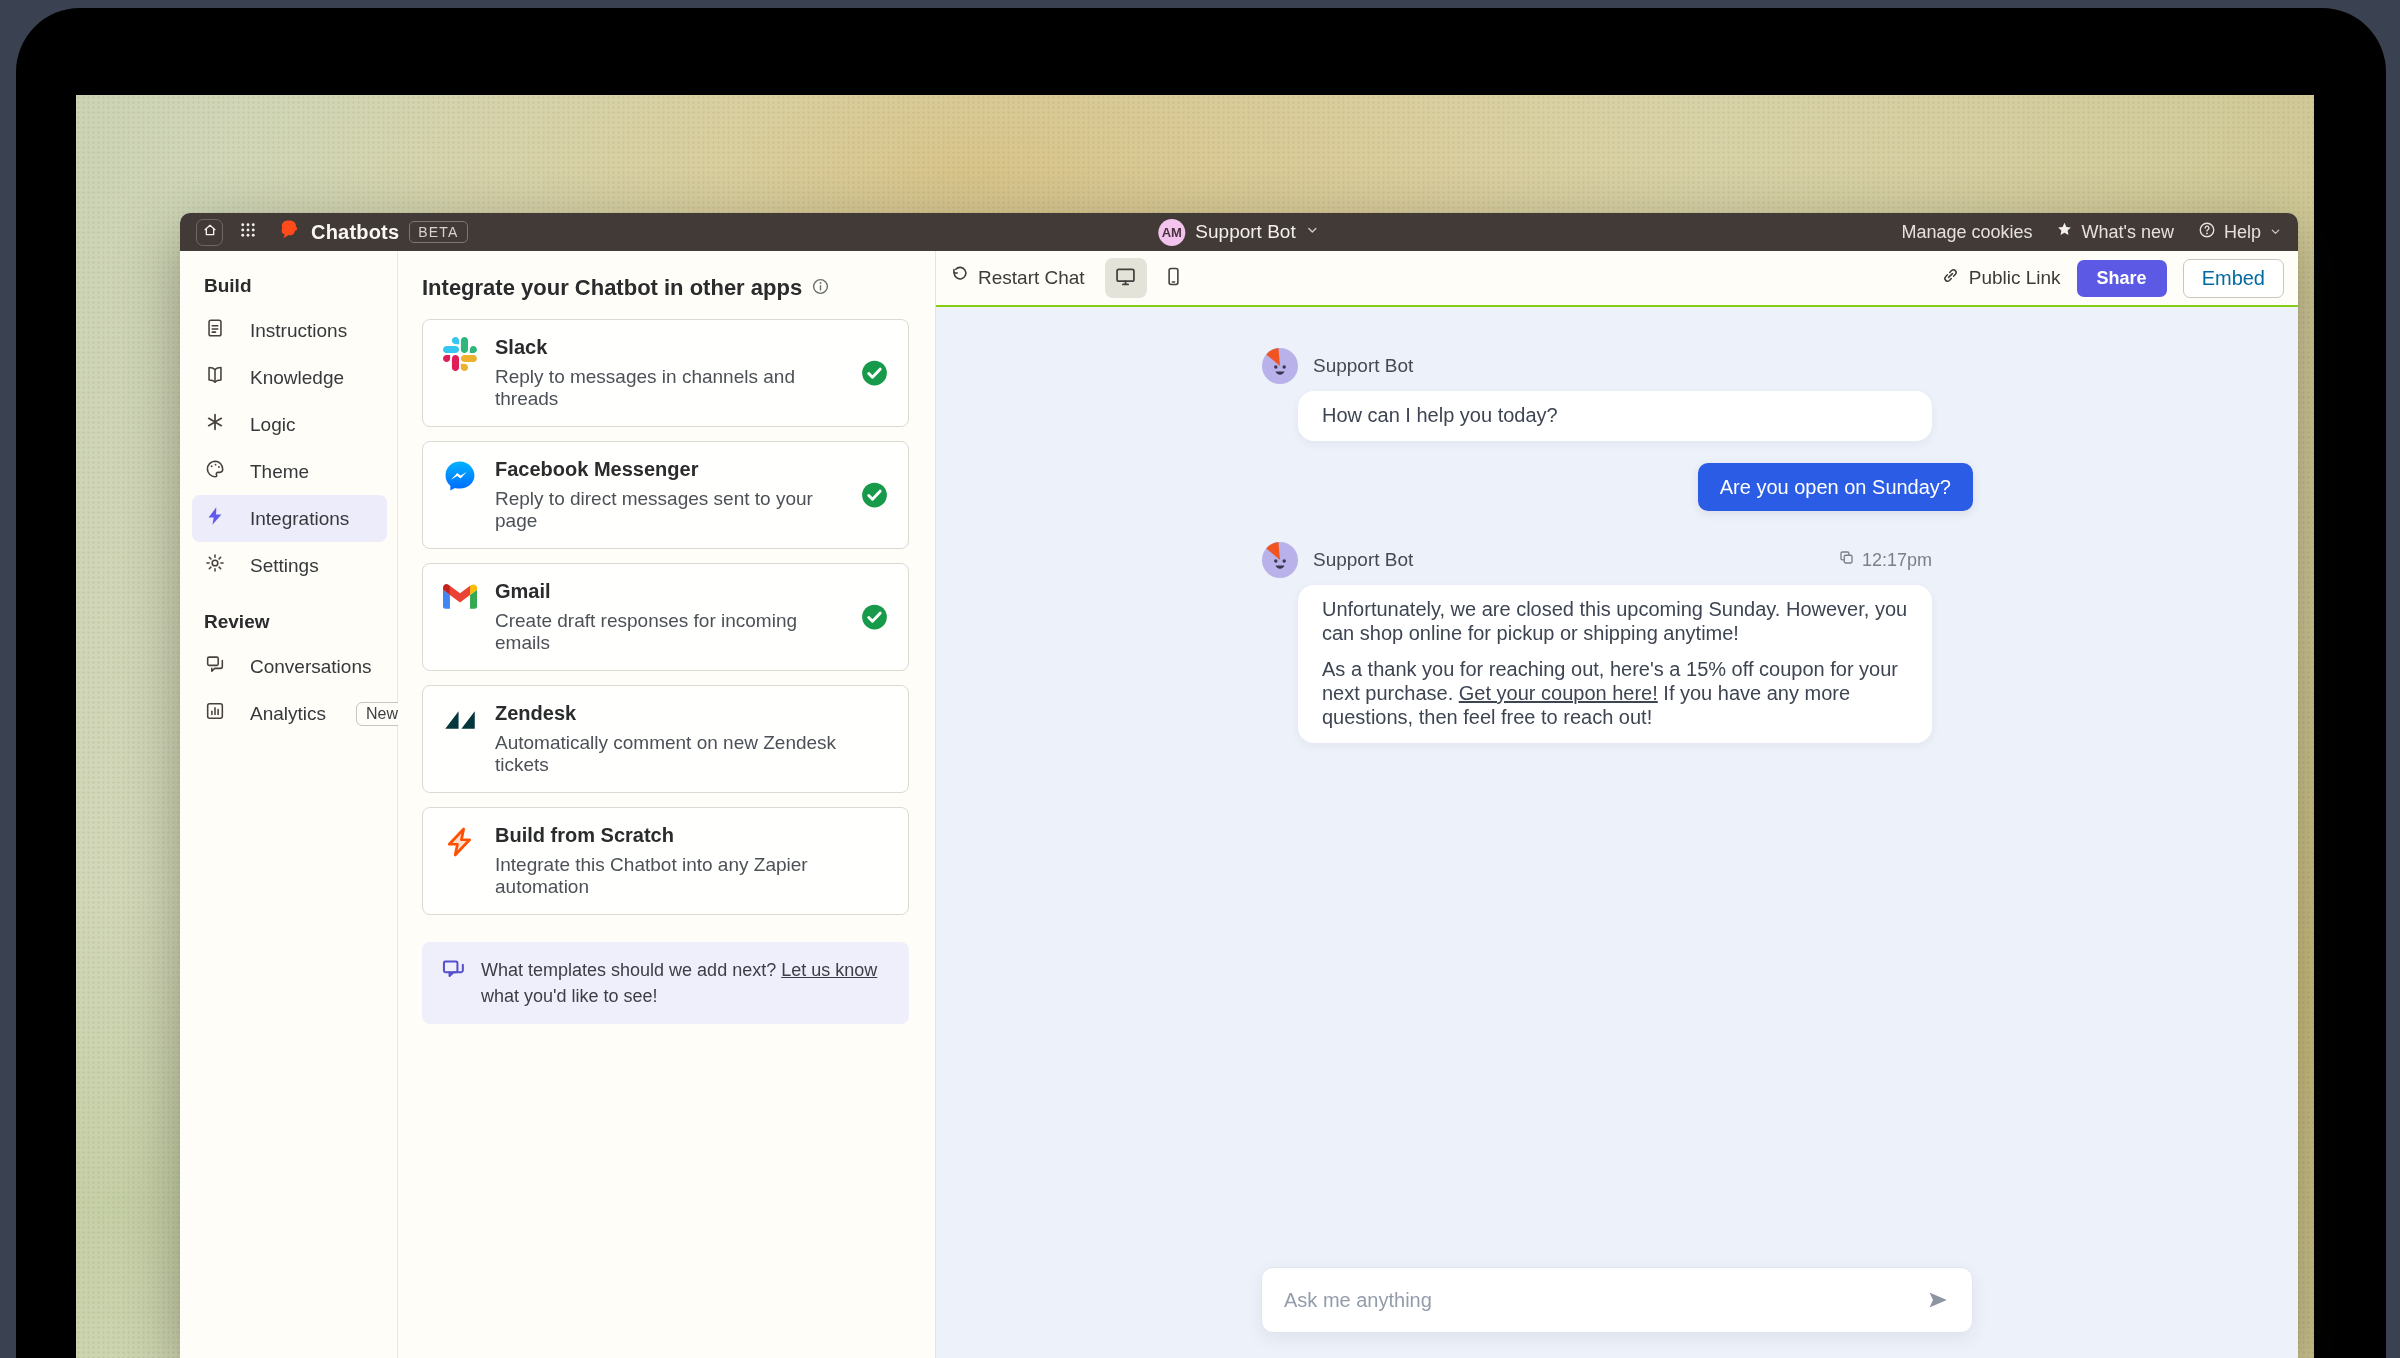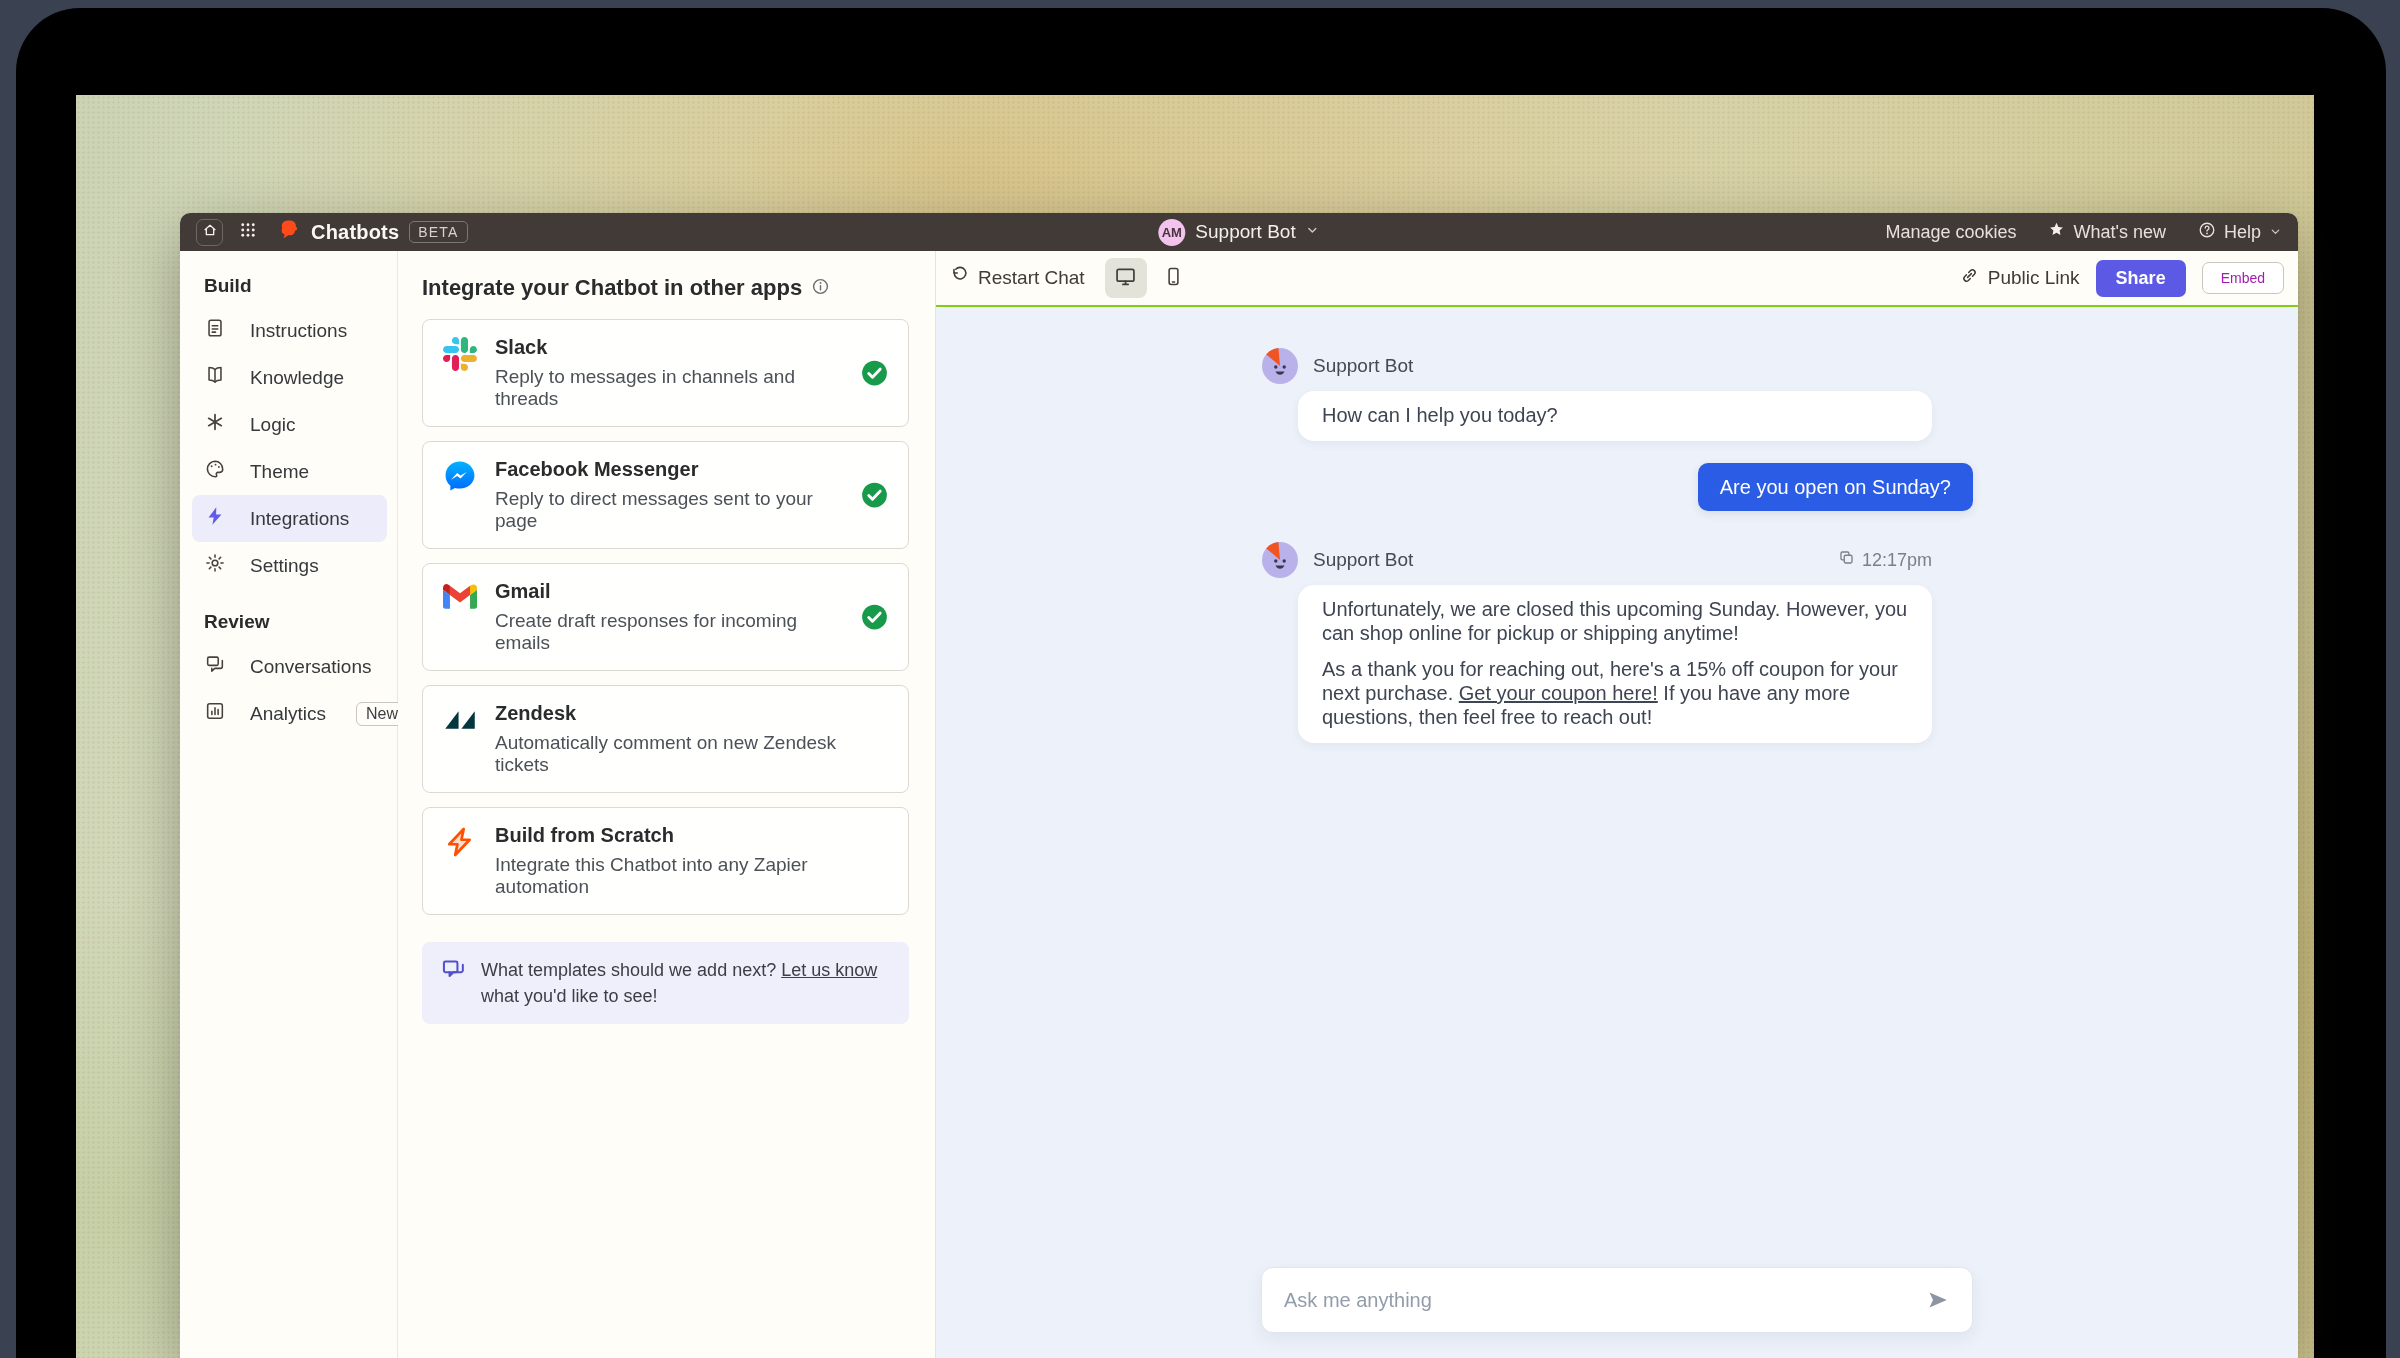--- a/index.html
+++ b/index.html
@@ -31,21 +31,21 @@
   .grid-btn { margin-left:16px; display:grid; place-items:center; cursor:pointer; }
   .brand { display:flex; align-items:center; margin-left:20px; gap:10px; }
   .product-name { font-size:20px; font-weight:bold; color:#faf7f4; letter-spacing:.2px; }
   .beta { border:1.5px solid #7e7770; color:#d9d3cd; font-size:14px; letter-spacing:1.2px;
           padding:2px 8px; border-radius:5px; }
   .topbar-center { position:absolute; left:50%; transform:translateX(-50%);
                    display:flex; align-items:center; gap:10px; cursor:pointer; }
   .am-avatar { width:27px; height:27px; border-radius:50%; background:#f2c3ec; color:#49323f;
                font-size:13px; font-weight:bold; display:grid; place-items:center; }
   .topbar-center .bot-name { font-size:19px; color:#f3efec; }
-  .topbar-right { margin-left:auto; display:flex; align-items:center; gap:32px;
+  .topbar-right { margin-left:auto; display:flex; align-items:center; gap:24px;
                   font-size:18px; color:#e6e1dc; }
   .tb-item { display:flex; align-items:center; gap:8px; cursor:pointer; }
 
   
   .app-body { flex:1; display:flex; min-height:0; }
 
   
   .sidebar { width:218px; flex:0 0 218px; background:#fffdf8; border-right:1px solid #ebe8e3;
              padding:24px 10px 0 12px; }
   .section-label { font-size:19px; font-weight:bold; color:#2a2b2c; margin:0 0 10px 12px; }
@@ -78,21 +78,21 @@
   .chat-header { height:56px; flex:0 0 56px; background:#fffdf8; border-bottom:2px solid #84cc16;
                  display:flex; align-items:center; padding:0 14px; }
   .restart { display:flex; align-items:center; gap:9px; font-size:19px; color:#3f3b38; cursor:pointer; }
   .device-toggle { display:flex; gap:6px; margin-left:20px; }
   .device-btn { width:42px; height:40px; border-radius:8px; display:grid; place-items:center; cursor:pointer; }
   .device-btn.selected { background:#e3e3d9; }
   .chat-header-right { margin-left:auto; display:flex; align-items:center; gap:16px; }
   .public-link { display:flex; align-items:center; gap:9px; font-size:19px; color:#3f3b38; cursor:pointer; }
   .share-btn { background:#5c5ae5; color:#fff; font-size:18px; font-weight:bold; border:none;
                padding:8px 20px; border-radius:7px; cursor:pointer; }
-  .embed-btn { background:#fff; color:#a21caf; font-size:14px; border:1.5px solid #c9c6c0;
+  .embed-btn { background:#fff; color:#0369a1; font-size:20px; border:1.5px solid #c9c6c0;
                padding:7px 18px; border-radius:7px; cursor:pointer; }
 
   .chat-body { flex:1; background:#edf1f9; position:relative; overflow:hidden; }
   .chat-column { width:712px; margin:0 auto; padding-top:40px; }
   .msg-head { display:flex; align-items:center; gap:14px; height:38px; }
   .bot-avatar { width:38px; height:38px; flex:0 0 38px; }
   .msg-name { font-size:19px; color:#434a54; }
   .head-right { margin-left:auto; display:flex; align-items:center; gap:7px; margin-right:41px;
                 font-size:18px; color:#7a8089; }
   .bot-bubble { margin:6px 41px 0 37px; background:#fff; border-radius:16px;

